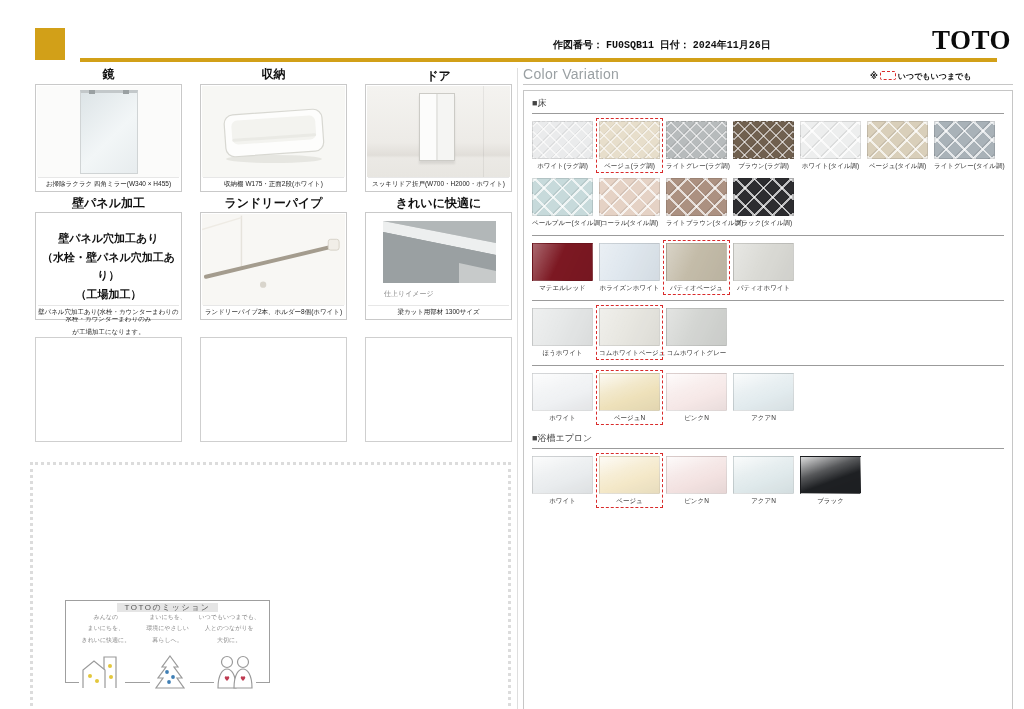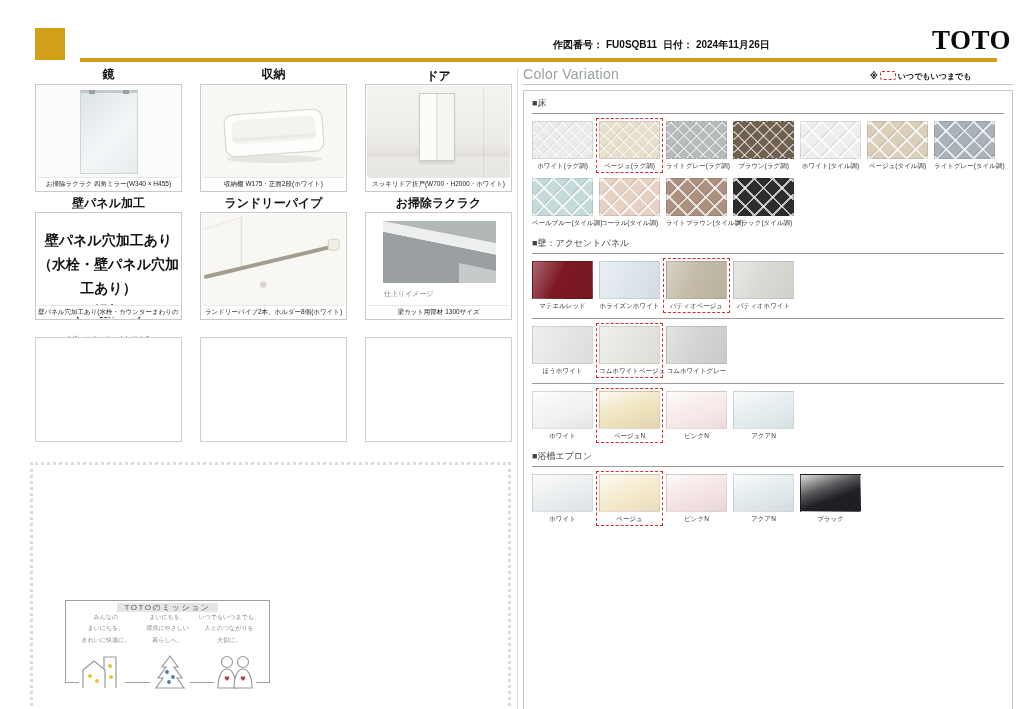--- a/index.html
+++ b/index.html
@@ -4,21 +4,21 @@
 <style>
   * { margin:0; padding:0; box-sizing:border-box; }
   body { background:#fff; }
   #page { position:relative; width:1024px; height:709px; background:#fff; overflow:hidden;
           font-family:"Liberation Sans","DejaVu Sans",sans-serif; color:#111; }
 
   
   .brand-square { position:absolute; left:35px; top:28px; width:30px; height:32px; background:#d2a018; }
   .gold-bar { position:absolute; left:80px; top:58px; width:917px; height:4px; background:#d2a018; }
   .doc-info { position:absolute; left:553px; top:38px; font-size:10px; font-weight:bold; white-space:nowrap; }
-  .doc-info span { margin-right:3px; }
+  .doc-info span { margin-right:3px;font-family:Liberation Mono, monospace; }
   .toto-logo { position:absolute; left:932px; top:25px; font-family:"Liberation Serif","DejaVu Serif",serif;
                font-weight:bold; font-size:27px; color:#0a0a0a; letter-spacing:0.5px; }
   .vdivider { position:absolute; left:517px; top:68px; width:1px; height:644px; background:#dedede; }
 
   
   .ptitle { position:absolute; width:147px; text-align:center; font-weight:bold; font-size:12px; color:#101010; }
   .pbox { position:absolute; width:147px; height:108px; border:1px solid #c9c9c9; background:#fff; }
   .caption { position:absolute; left:2px; right:2px; bottom:2px; font-size:6.5px; color:#222; text-align:center;
              border-top:1px solid #e7e7e7; padding-top:2px; background:#fff; white-space:nowrap; overflow:hidden; }
   .img-area { position:absolute; left:1px; right:1px; top:1px; bottom:14px; display:flex;
@@ -28,21 +28,21 @@
                   border:1px solid #d0d4d5; border-top:3px solid #c3c8ca; position:relative; }
   .mirror-shape::before, .mirror-shape::after { content:""; position:absolute; top:-3px; width:6px; height:4px; background:#9aa0a2; }
   .mirror-shape::before { left:8px; } .mirror-shape::after { right:8px; }
   .storage-bg { background:#f7f7f4; }
   .door-scene { position:absolute; left:1px; right:1px; top:1px; bottom:14px; overflow:hidden;
                 background:linear-gradient(180deg,#f4f3f0 0%,#edebe7 62%,#e1ded9 76%,#ebe9e5 79%,#e8e6e1 100%); }
   .door-scene::before { content:""; position:absolute; right:26px; top:0; bottom:0; width:1px; background:rgba(0,0,0,0.06); }
   .door-leaf { position:absolute; left:52px; top:7px; width:36px; height:68px; border:1px solid #cccbc6;
                background:linear-gradient(90deg,#fcfcfb 0 48%,#e6e6e3 48% 52%,#f5f5f3 52%);
                box-shadow:0 3px 2px rgba(0,0,0,0.08); }
-  .wp-main { margin-top:16px; font-weight:bold; font-size:14px; line-height:1.7; text-align:center; }
+  .wp-main { margin-top:16px; font-weight:bold; font-size:11px; line-height:1.7; text-align:center; }
   .wp-note { margin-top:8px; font-size:6.5px; line-height:2.1; text-align:center; color:#222; }
   .beam-note { position:absolute; left:18px; top:76px; font-size:7px; color:#8a8a8a; }
 
   .empty-box { position:absolute; width:147px; height:105px; border:1px solid #cfcfcf; background:#fff; }
 
   
   .cut-box { position:absolute; left:30px; top:462px; width:481px; height:250px; border:3px dotted #dcdcdc; }
   .mission-box { position:absolute; left:32px; top:135px; width:205px; height:83px; border:1px solid #9f9f9f; }
   .mission-title { position:absolute; top:-5px; left:0; right:0; text-align:center; }
   .mission-title span { background:#e5e5e5; padding:0 7px; font-size:8px; letter-spacing:1.5px; color:#555; }
@@ -119,21 +119,21 @@
 
   <div class="pbox" style="left:365px;top:84px">
     <div class="door-scene">
       <div class="door-leaf"></div>
     </div>
     <div class="caption">スッキリドア折戸(W700・H2000・ホワイト)</div>
   </div>
 
   <div class="ptitle" style="left:35px;top:195px">壁パネル加工</div>
   <div class="ptitle" style="left:200px;top:195px">ランドリーパイプ</div>
-  <div class="ptitle" style="left:365px;top:195px">お掃除ラクラク</div>
+  <div class="ptitle" style="left:365px;top:195px">きれいに快適に</div>
 
   <div class="pbox" style="left:35px;top:212px">
     <div class="wp-main">
       <div>壁パネル穴加工あり</div>
       <div>（水栓・壁パネル穴加工あり）</div>
       <div>（工場加工）</div>
     </div>
     <div class="wp-note">
       <div>水栓・カウンターまわりのみ</div>
       <div>が工場加工になります。</div>
@@ -271,21 +271,20 @@
         <div class="cell">
           <div class="sw pat-tile" style="background-color: rgb(172, 145, 129);"></div>
           <div class="lbl">ライトブラウン(タイル調)</div>
         </div>
         <div class="cell">
           <div class="sw pat-tile" style="background-color: rgb(45, 45, 48);"></div>
           <div class="lbl">ブラック(タイル調)</div>
         </div>
       </div>
 
-    <div class="cv-sec">■壁：アクセントパネル</div>
     <hr class="cv-rule">
     <div class="swatch-row">
         <div class="cell">
           <div class="sw pat-panel" style="background-color: rgb(124, 24, 34);"></div>
           <div class="lbl">マテエルレッド</div>
         </div>
         <div class="cell">
           <div class="sw pat-panel" style="background-color: rgb(223, 231, 238);"></div>
           <div class="lbl">ホライズンホワイト</div>
         </div>

